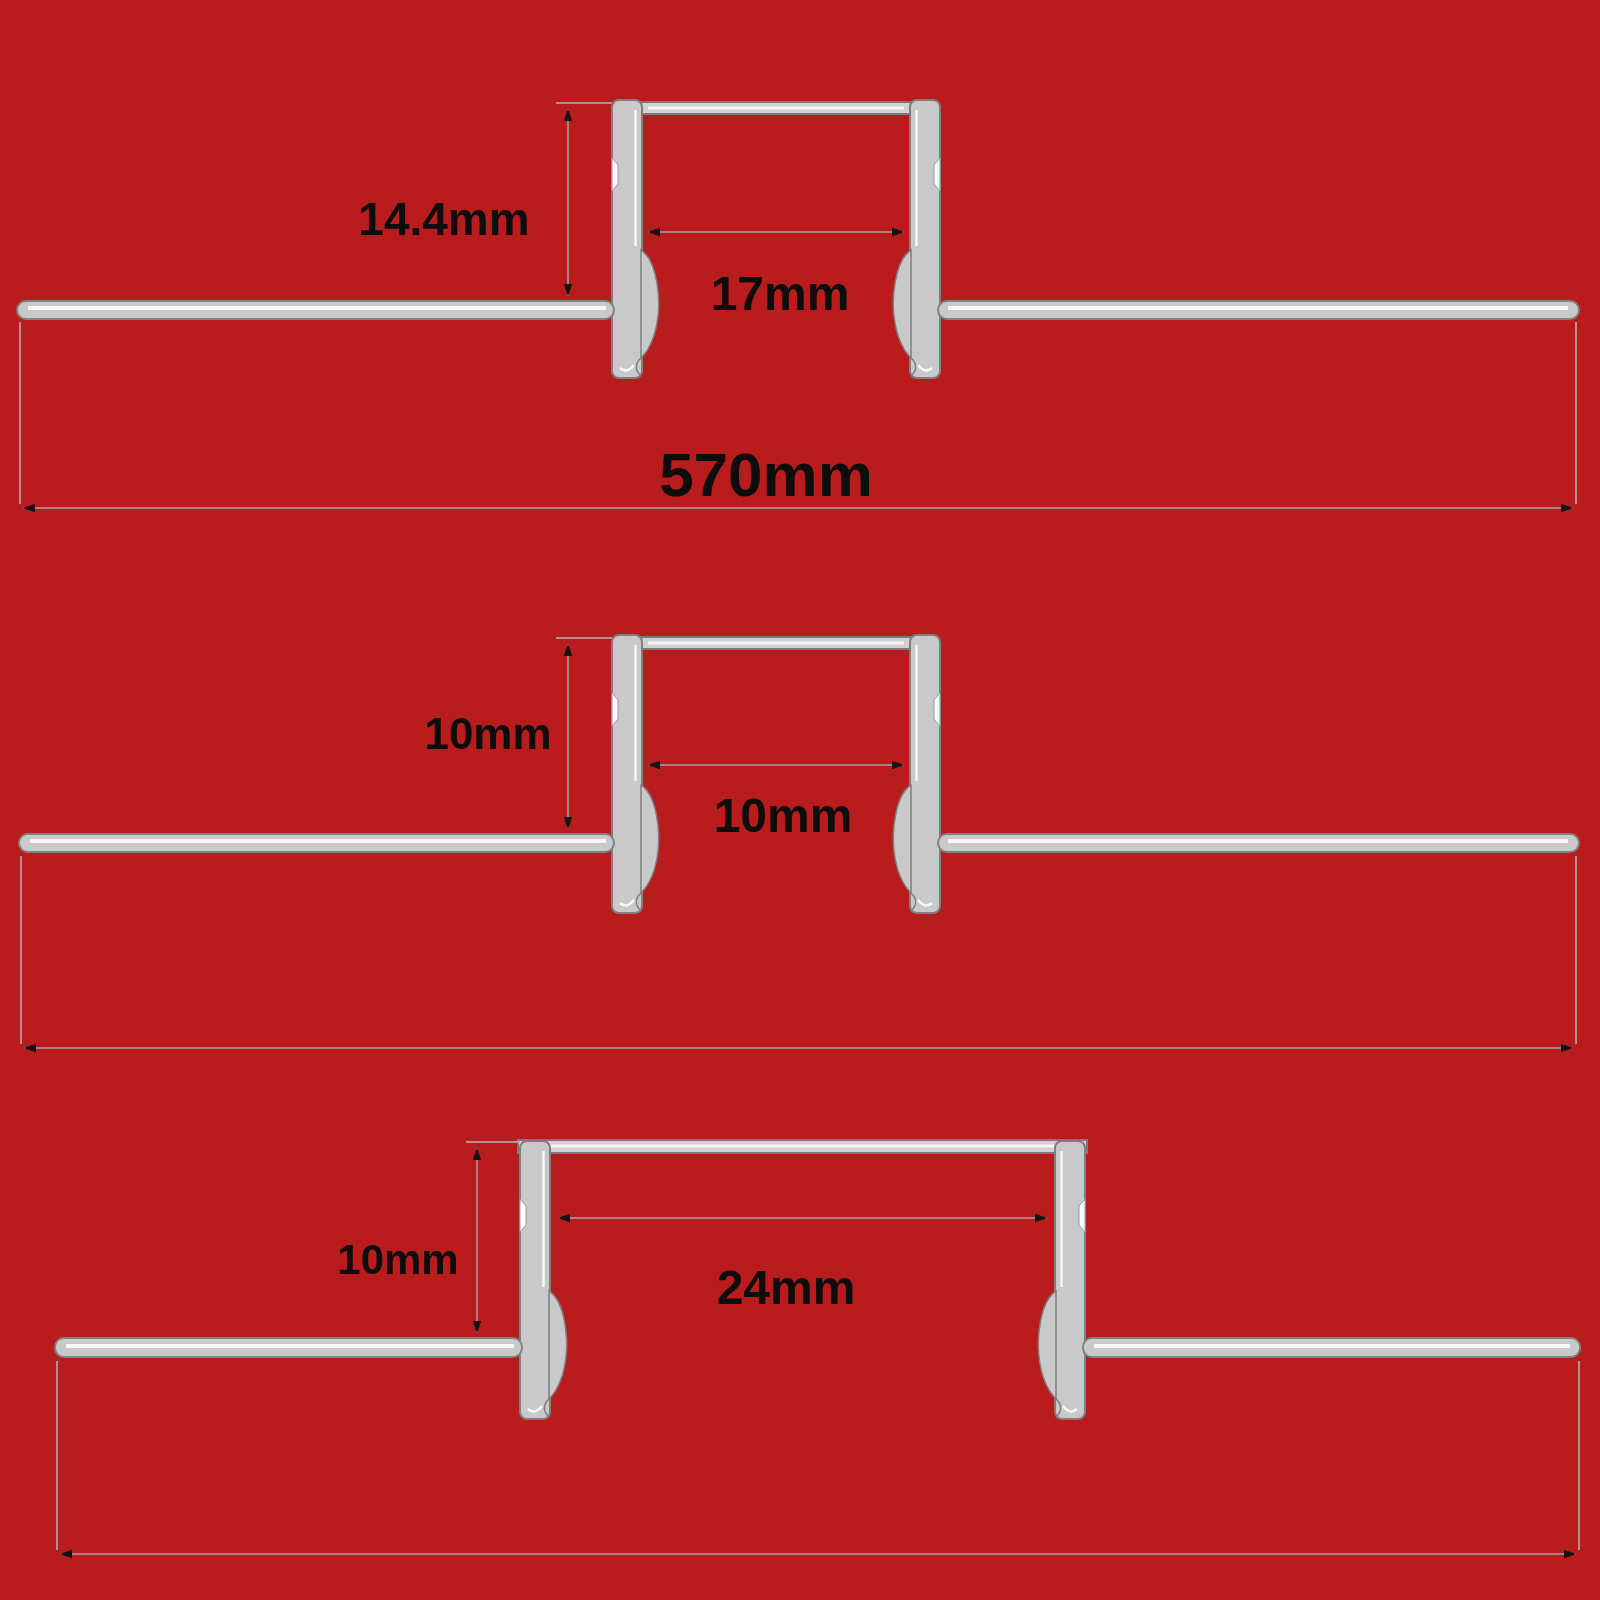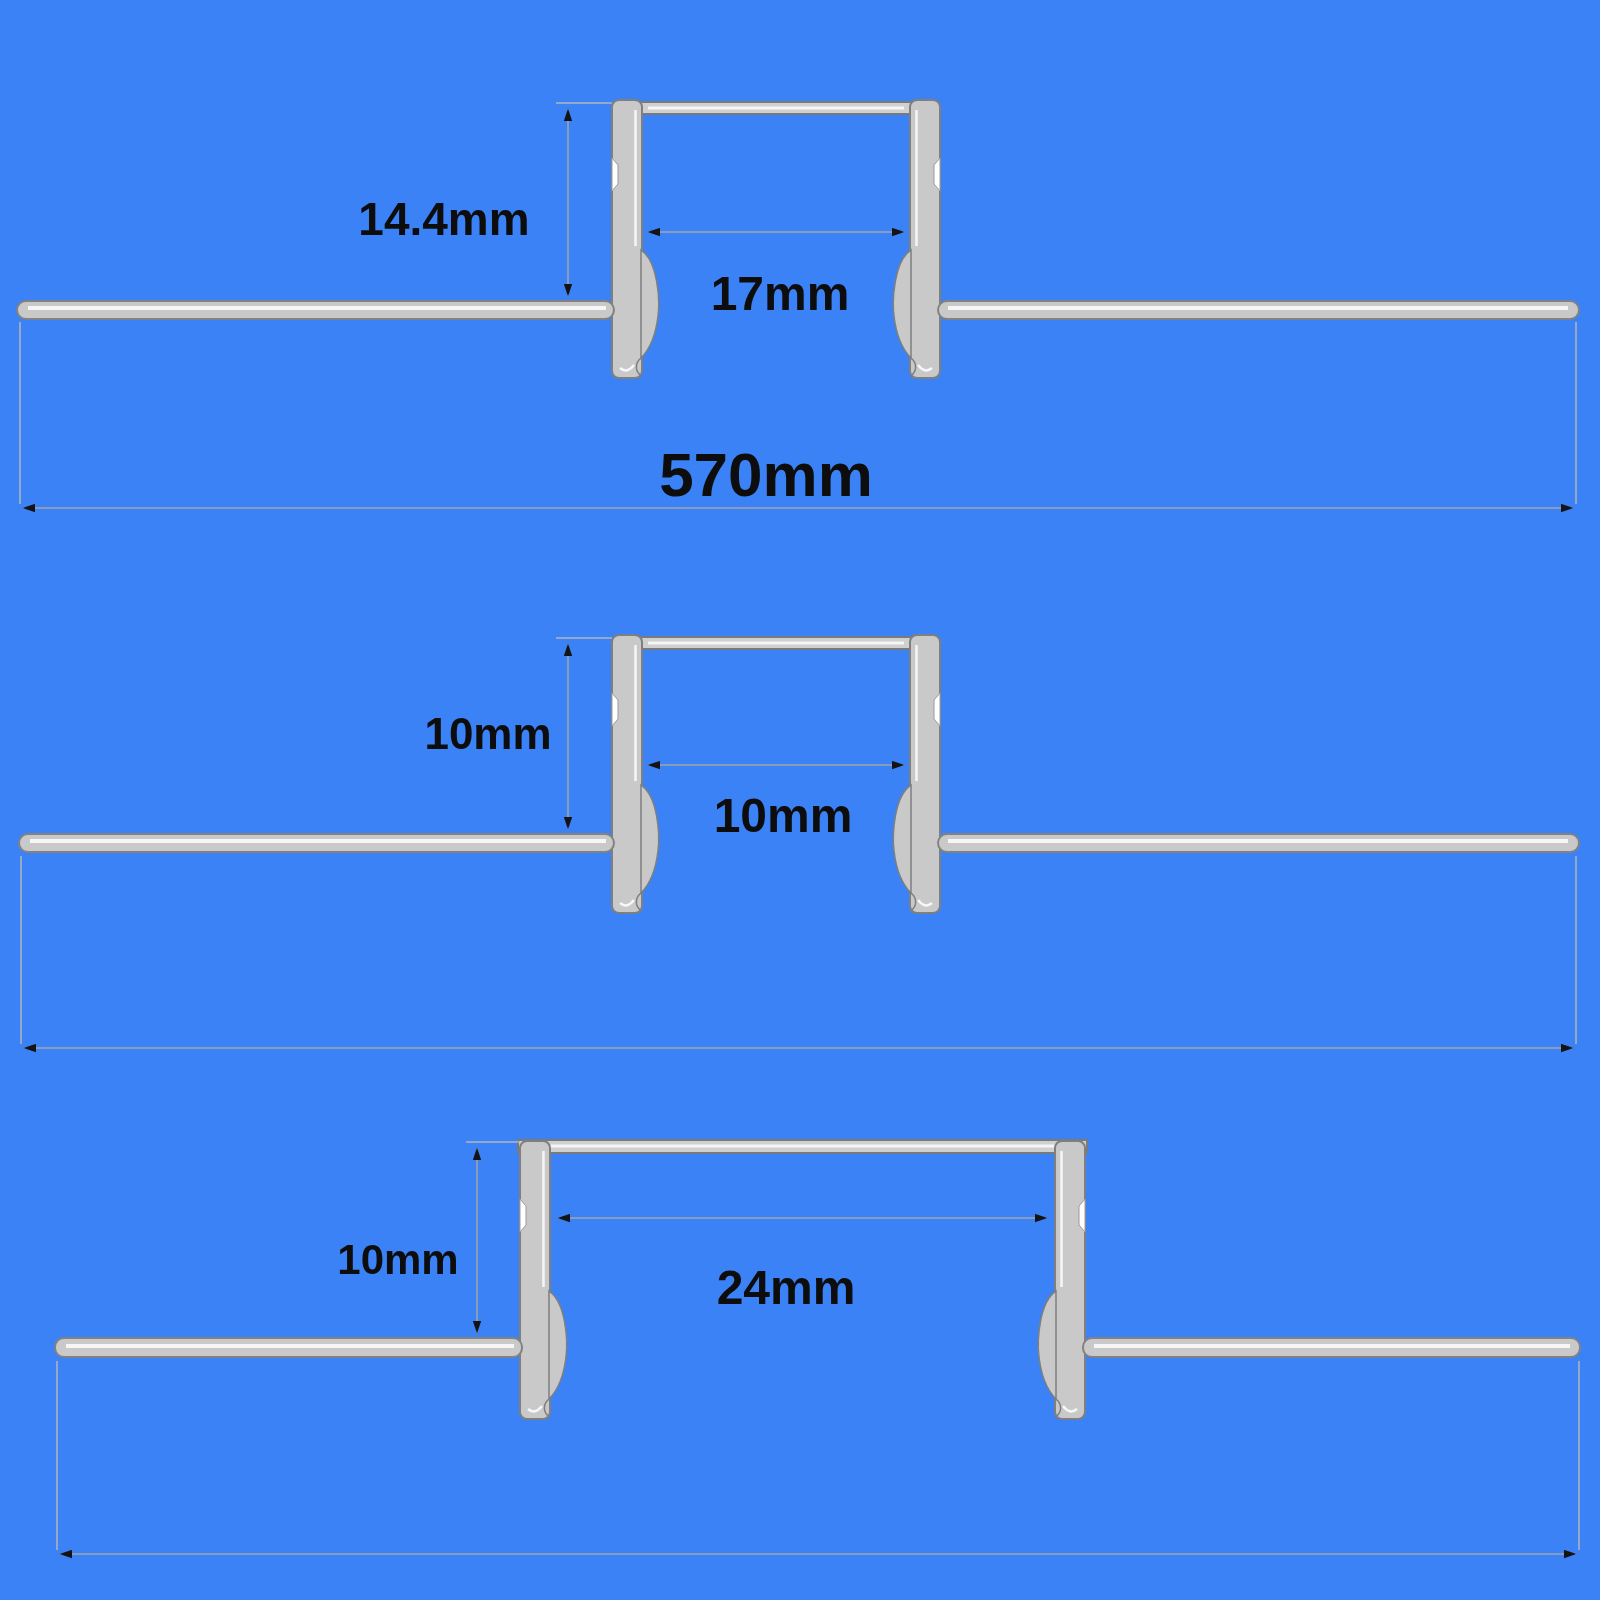--- a/index.html
+++ b/index.html
@@ -4,21 +4,21 @@
 <style>
   html, body {
     margin: 0;
     padding: 0;
     background: #ffffff;
   }
   .canvas {
     position: relative;
     width: 1600px;
     height: 1600px;
-    background: #3b82f6;
+    background: #b91c1c;
     overflow: hidden;
   }
   svg text {
     font-family: "Liberation Sans", "DejaVu Sans", sans-serif;
     font-weight: bold;
     fill: #0d0d0d;
     text-anchor: middle;
   }
   .lbl-sm  { font-size: 46px; letter-spacing: 0px; }
   .lbl-md  { font-size: 48px; }

